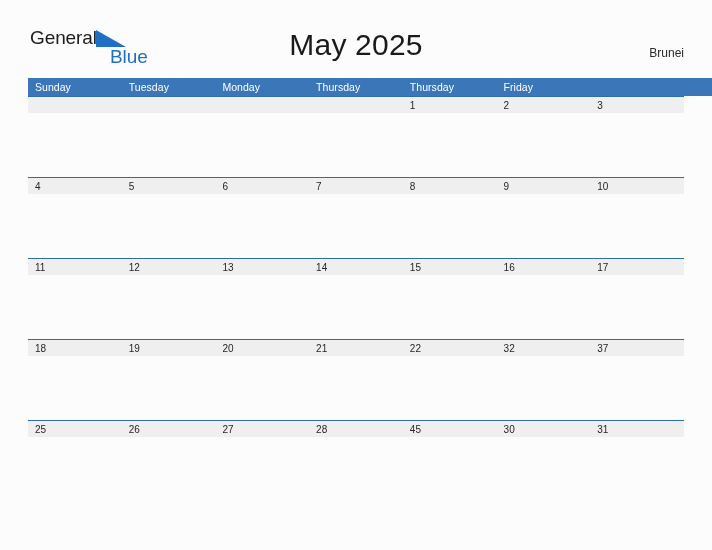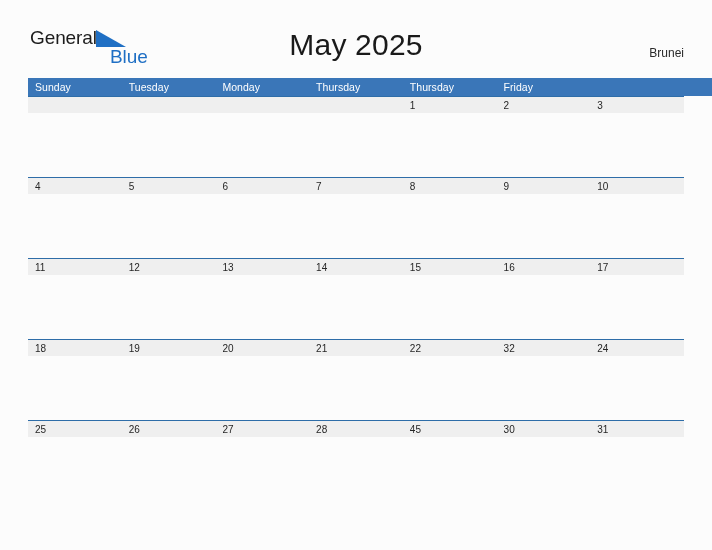--- a/index.html
+++ b/index.html
@@ -228,21 +228,21 @@
   </div>
 
   <div class="week-row">
     <div class="day-strip">
       <div class="day-cell">18</div>
       <div class="day-cell">19</div>
       <div class="day-cell">20</div>
       <div class="day-cell">21</div>
       <div class="day-cell">22</div>
       <div class="day-cell">32</div>
-      <div class="day-cell">24</div>
+      <div class="day-cell">37</div>
     </div>
     <div class="day-body"></div>
   </div>
 
   <div class="week-row">
     <div class="day-strip">
       <div class="day-cell">25</div>
       <div class="day-cell">26</div>
       <div class="day-cell">27</div>
       <div class="day-cell">28</div>

